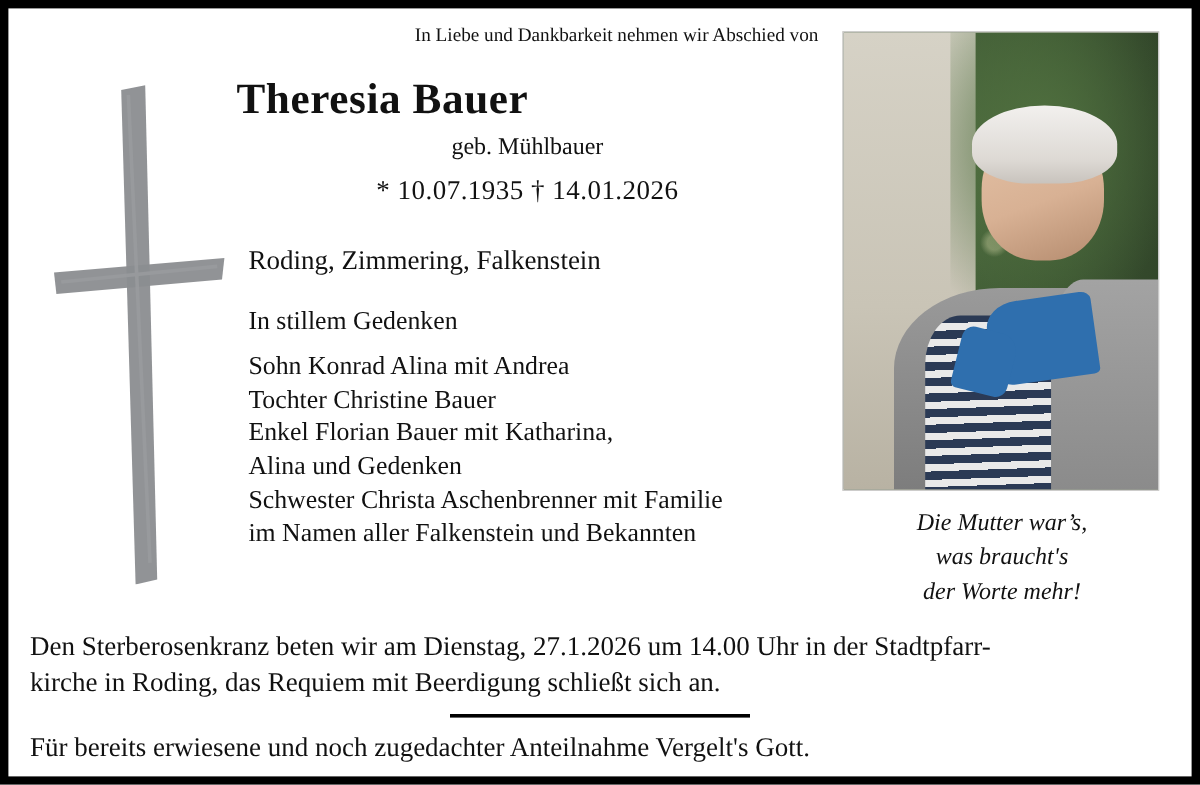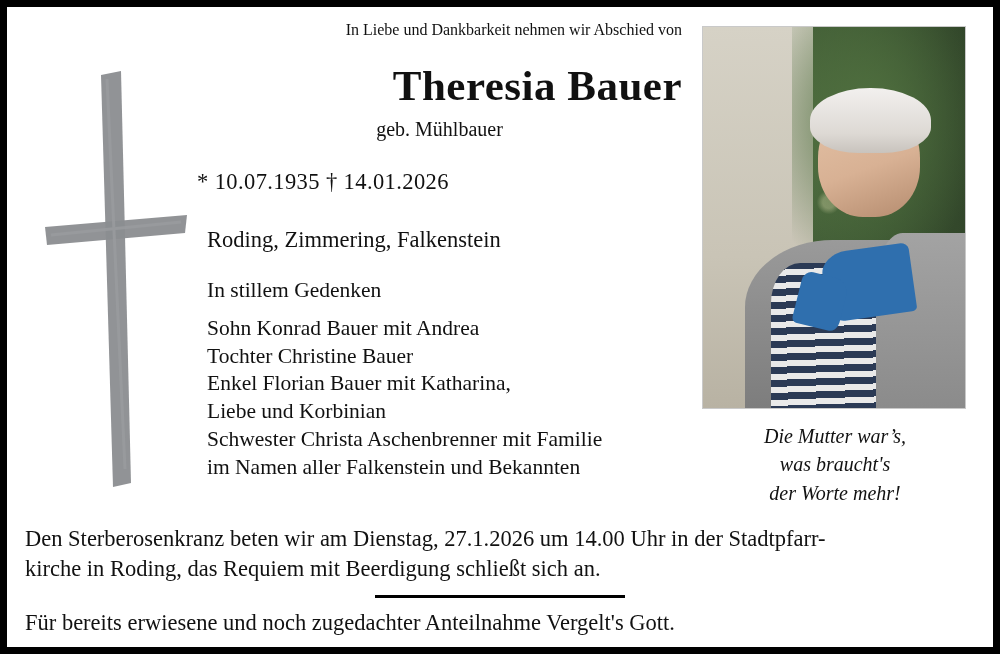--- a/index.html
+++ b/index.html
@@ -47,35 +47,35 @@
     width: 485px;
     text-align: left;
   }
   .headline {
     font-size: 16px;
     text-align: right;
     white-space: nowrap;
     margin-left: -8px;
   }
   .name {
-    font-size: 43px;
+    font-size: 36px;
     font-weight: bold;
-    text-align: right;
+    text-align: left;
     letter-spacing: 0.5px;
     margin-top: 22px;
   }
   .maiden {
     font-size: 20px;
     text-align: center;
     margin-top: 8px;
   }
   .dates {
     font-size: 22.5px;
-    text-align: left;
-    margin-top: 28px;
+    text-align: center;
+    margin-top: 12px;
     letter-spacing: 0.4px;
   }
   .places {
     font-size: 22.5px;
     margin-top: 32px;
     padding-left: 10px;
   }
   .remember {
     font-size: 21.5px;
     margin-top: 25px;
@@ -241,24 +241,24 @@
     </svg>
 
     <div class="text-col">
       <div class="headline">In Liebe und Dankbarkeit nehmen wir Abschied von</div>
       <div class="name">Theresia Bauer</div>
       <div class="maiden">geb. Mühlbauer</div>
       <div class="dates">* 10.07.1935   † 14.01.2026</div>
       <div class="places">Roding, Zimmering, Falkenstein</div>
       <div class="remember">In stillem Gedenken</div>
       <div class="family">
-        <div>Sohn Konrad Bauer mit Andrea</div>
+        <div>Sohn Konrad Alina mit Andrea</div>
         <div>Tochter Christine Bauer</div>
         <div>Enkel Florian Bauer mit Katharina,</div>
-        <div>Liebe und Korbinian</div>
+        <div>Alina und Gedenken</div>
         <div>Schwester Christa Aschenbrenner mit Familie</div>
         <div>im Namen aller Falkenstein und Bekannten</div>
       </div>
     </div>
 
     <div class="photo-wrap">
       <div class="photo">
         <div class="wall"></div>
         <div class="tree"></div>
         <div class="body"></div>

